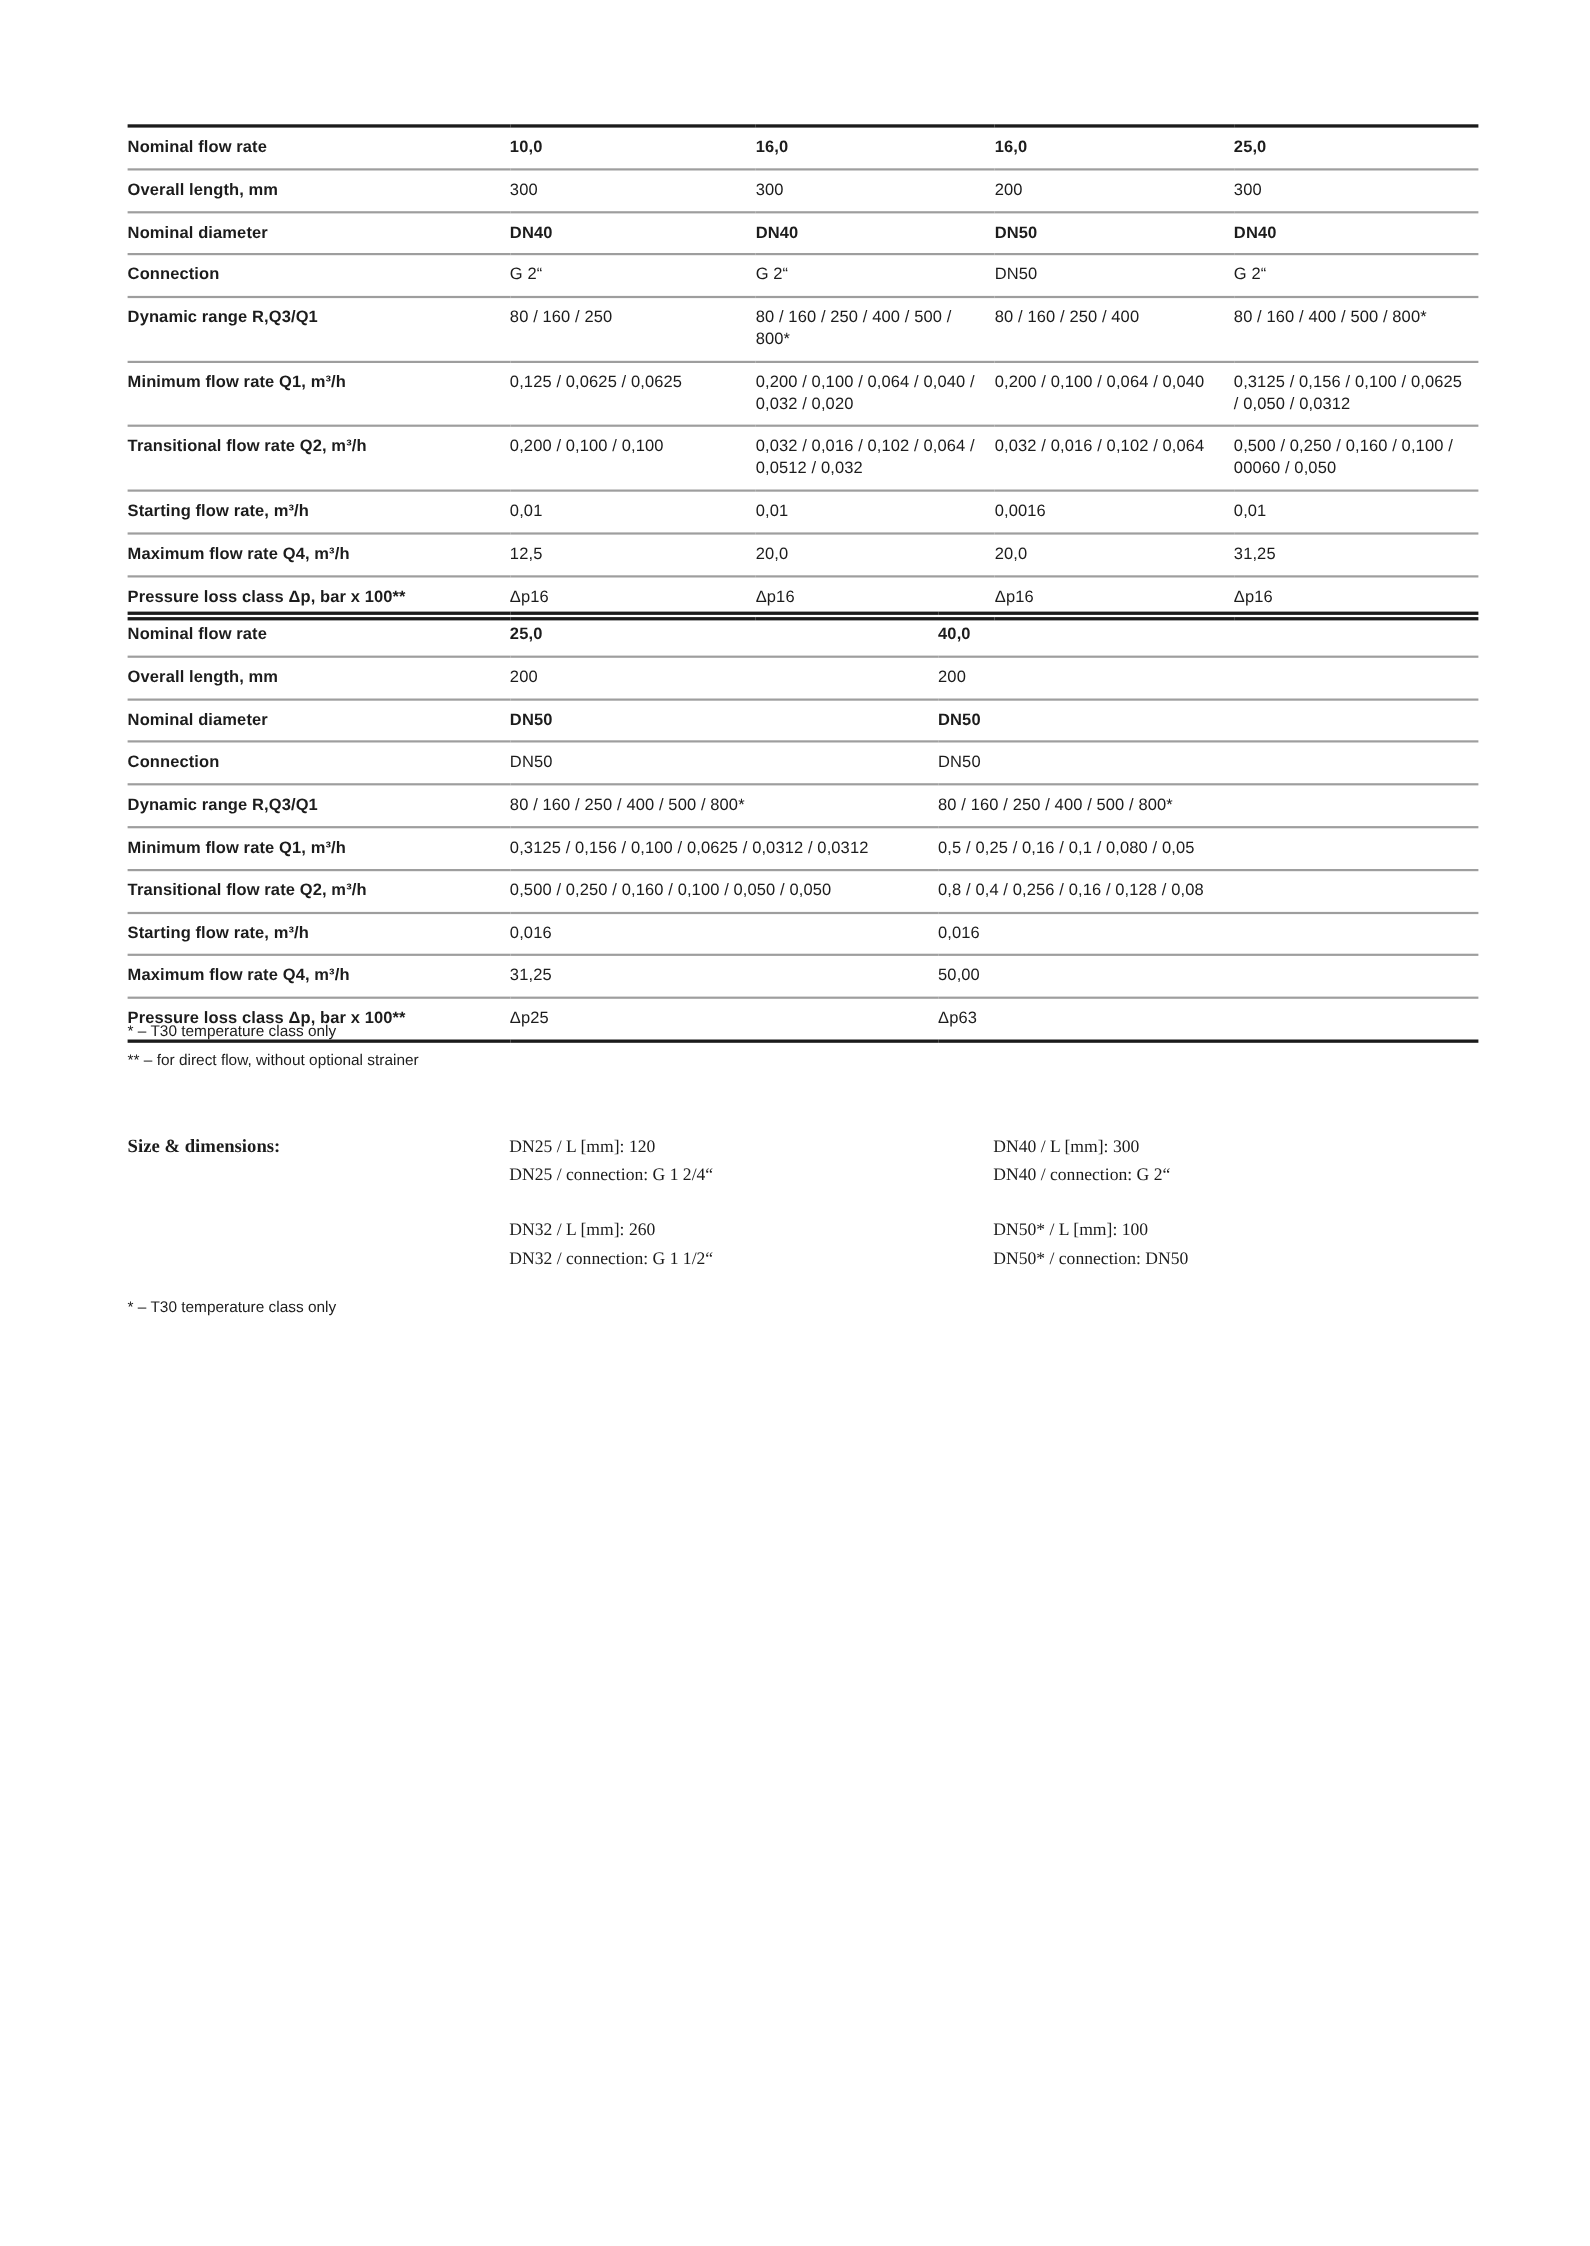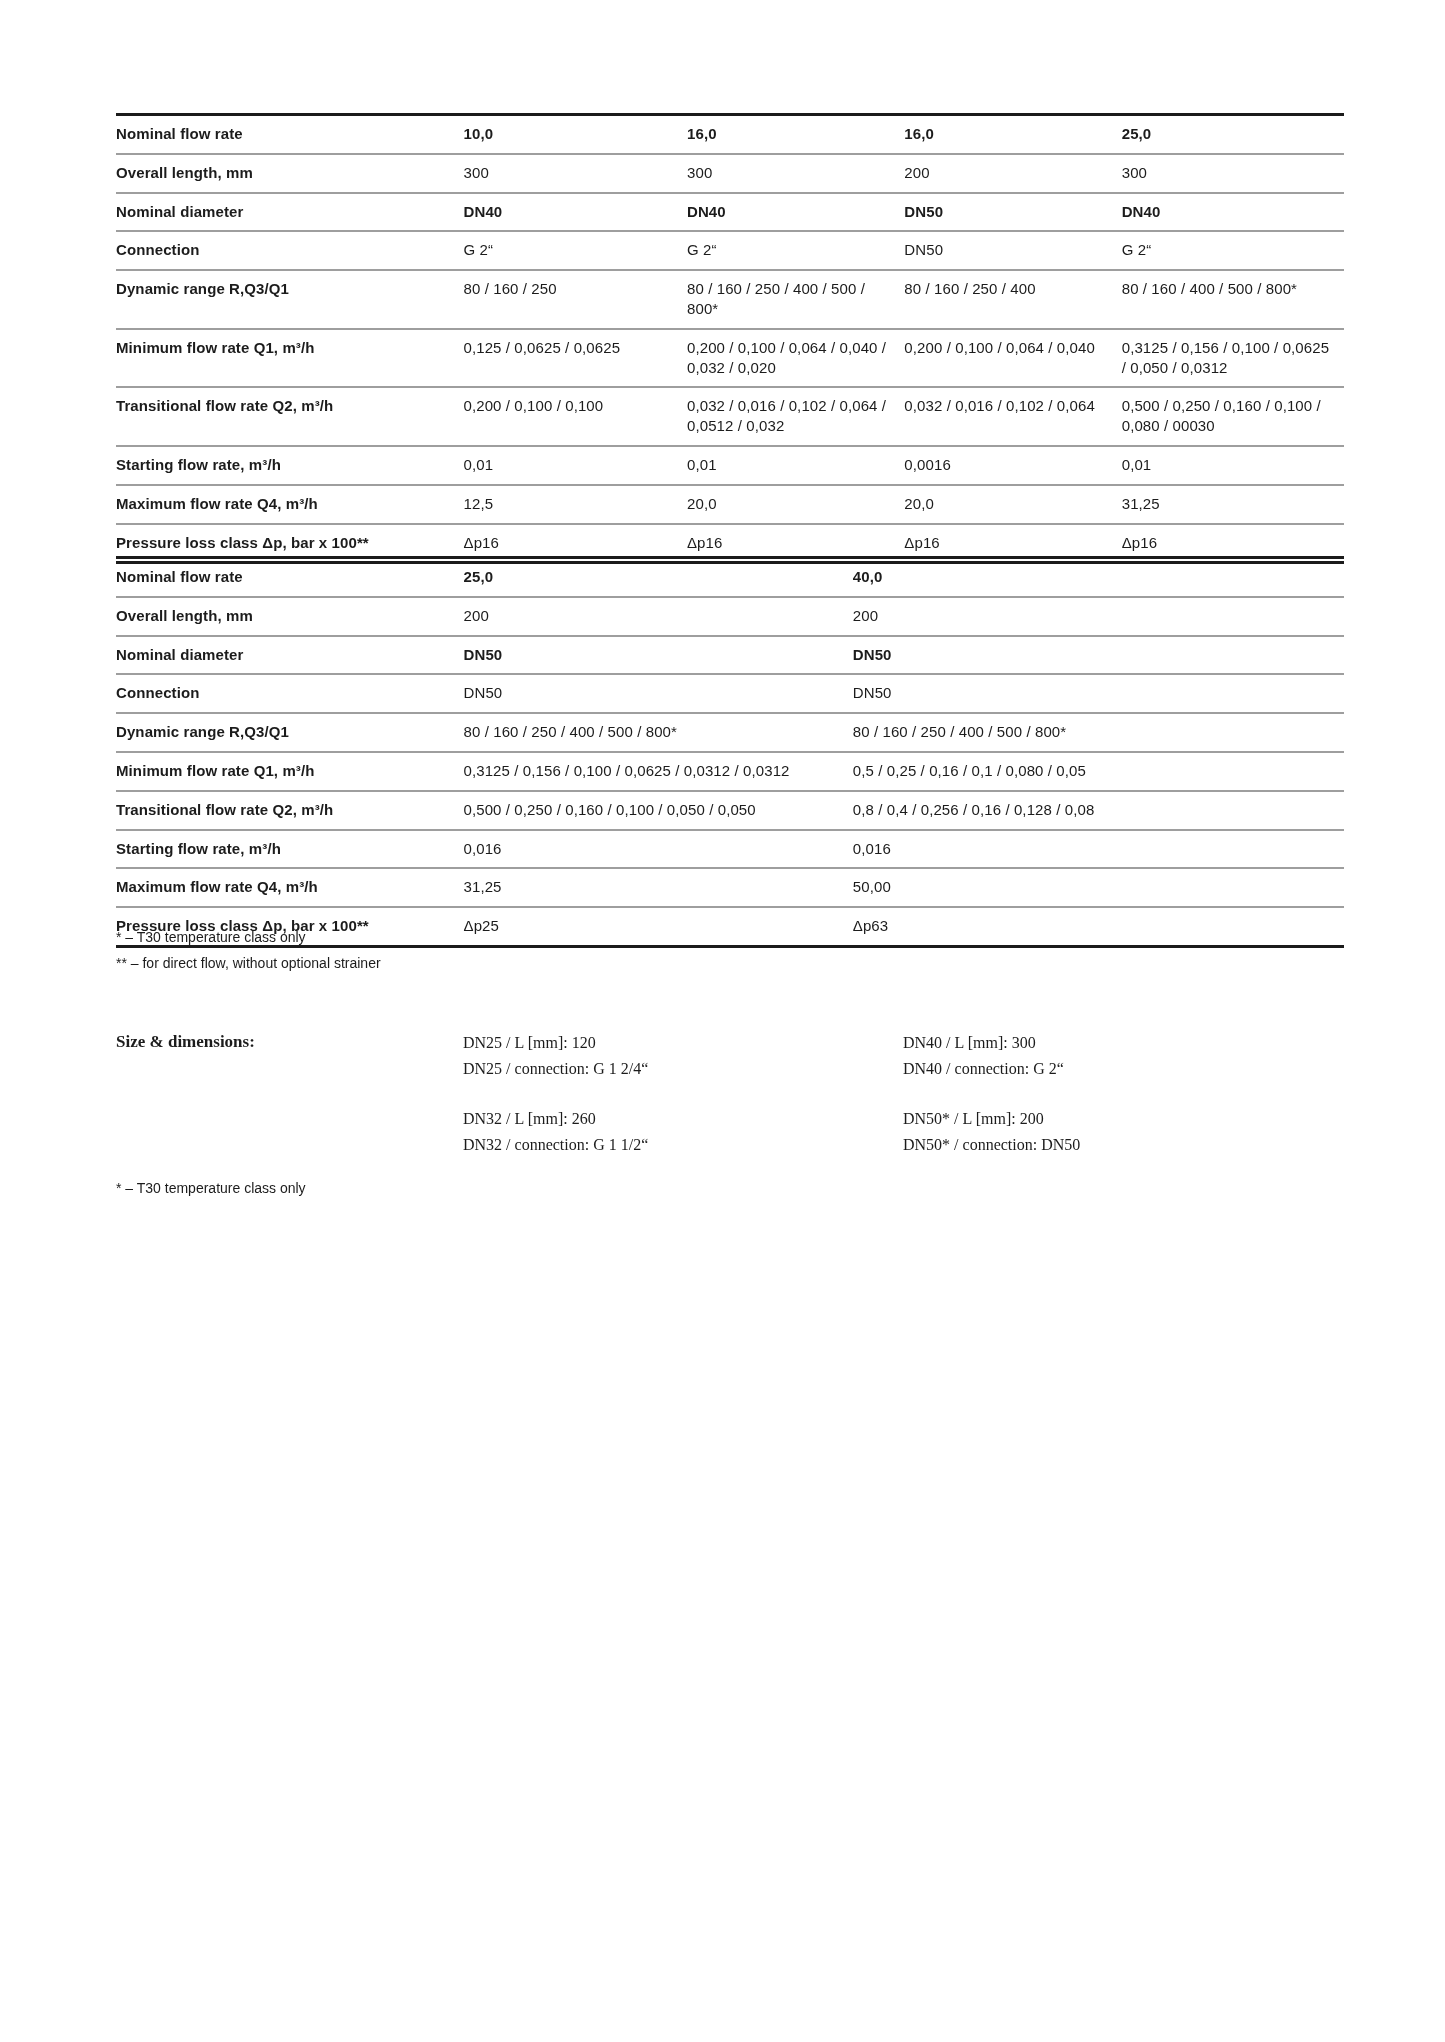--- a/index.html
+++ b/index.html
@@ -149,21 +149,21 @@
           <td class="cell">0,125 / 0,0625 / 0,0625</td>
           <td class="cell">0,200 / 0,100 / 0,064 / 0,040 / 0,032 / 0,020</td>
           <td class="cell">0,200 / 0,100 / 0,064 / 0,040</td>
           <td class="cell">0,3125 / 0,156 / 0,100 / 0,0625 / 0,050 / 0,0312</td>
         </tr>
         <tr>
           <td class="row-label">Transitional flow rate Q2, m³/h</td>
           <td class="cell">0,200 / 0,100 / 0,100</td>
           <td class="cell">0,032 / 0,016 / 0,102 / 0,064 / 0,0512 / 0,032</td>
           <td class="cell">0,032 / 0,016 / 0,102 / 0,064</td>
-          <td class="cell">0,500 / 0,250 / 0,160 / 0,100 / 0,080 / 00030</td>
+          <td class="cell">0,500 / 0,250 / 0,160 / 0,100 / 00060 / 0,050</td>
         </tr>
         <tr>
           <td class="row-label">Starting flow rate, m³/h</td>
           <td class="cell">0,01</td>
           <td class="cell">0,01</td>
           <td class="cell">0,0016</td>
           <td class="cell">0,01</td>
         </tr>
         <tr>
           <td class="row-label">Maximum flow rate Q4, m³/h</td>
@@ -258,21 +258,21 @@
         <div>DN32 / L [mm]: 260</div>
         <div>DN32 / connection: G 1 1/2“</div>
       </div>
     </div>
     <div class="size-col size-col-2">
       <div class="size-group">
         <div>DN40 / L [mm]: 300</div>
         <div>DN40 / connection: G 2“</div>
       </div>
       <div class="size-group">
-        <div>DN50* / L [mm]: 200</div>
+        <div>DN50* / L [mm]: 100</div>
         <div>DN50* / connection: DN50</div>
       </div>
     </div>
   </div>
 
   <div class="footnote-single">* – T30 temperature class only</div>
 
   <div class="footer-rule"></div>
 
   <div class="footer">

